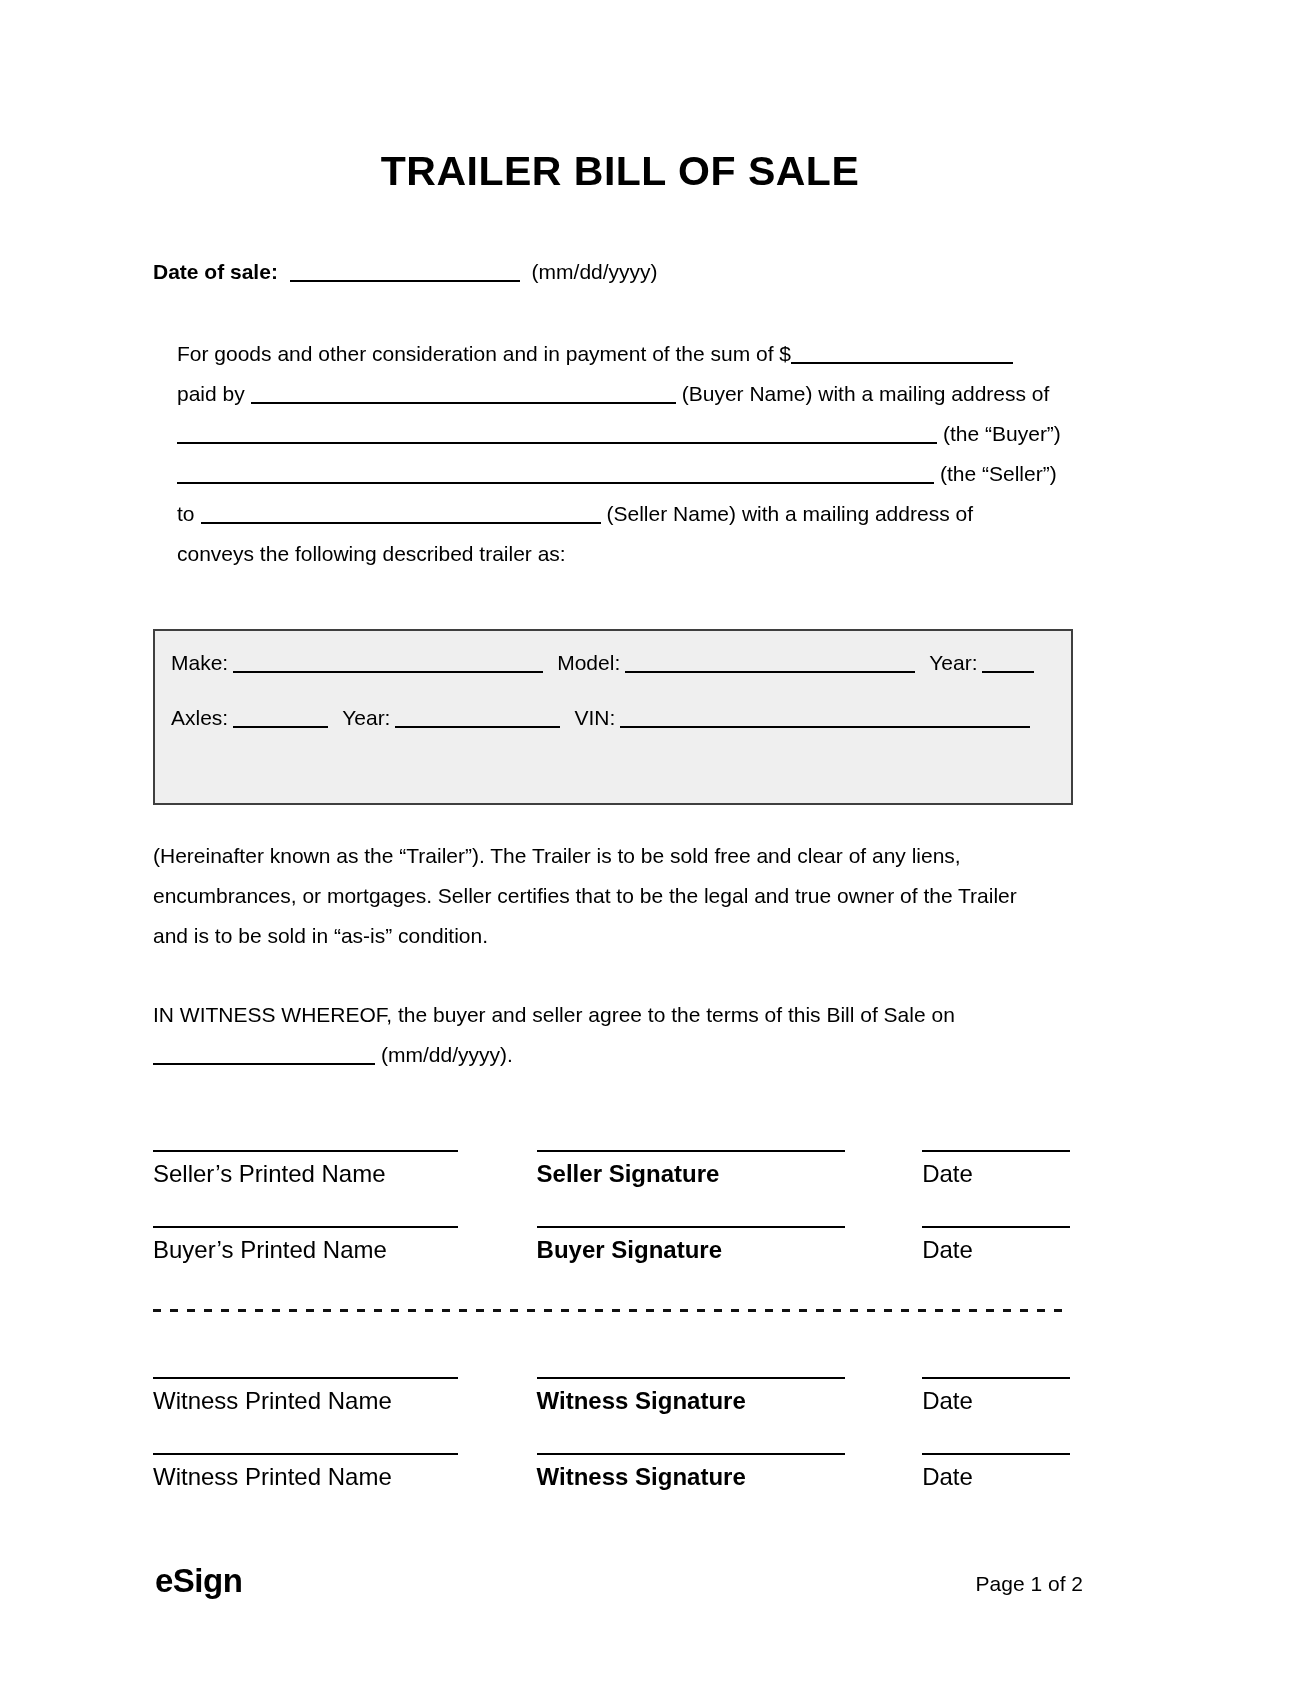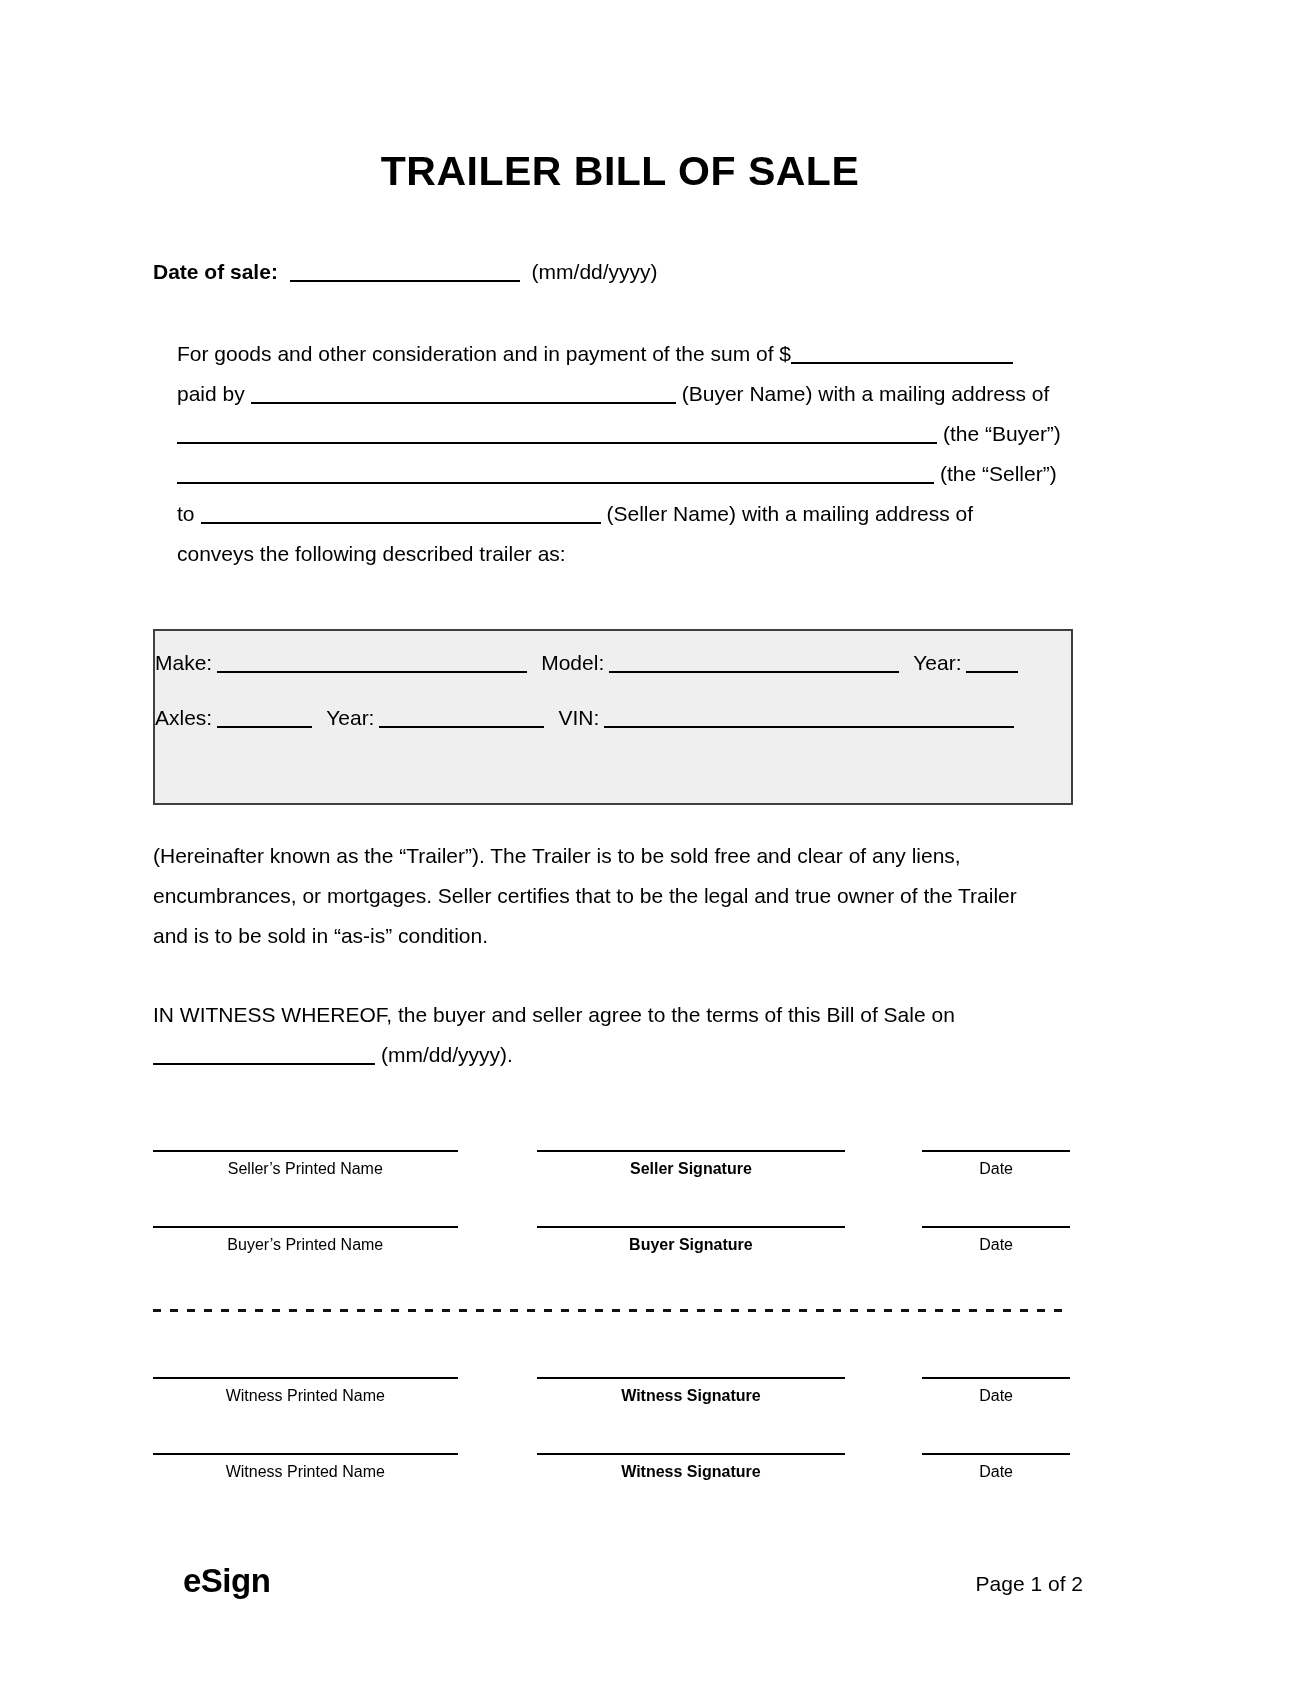--- a/index.html
+++ b/index.html
@@ -56,21 +56,21 @@
   .para1 .line { white-space: nowrap; height: 40px; }
 
   .detail-box {
     position: absolute;
     top: 629px;
     left: 153px;
     width: 920px;
     height: 176px;
     background: #efefef;
     border: 2px solid #3f3f3f;
-    padding: 4px 0;
+    padding: 4px 16px;
     font-size: 21px;
   }
   .detail-box .drow { white-space: nowrap; line-height: 55px; height: 55px; }
   .detail-box .blank { margin: 0 14px 0 5px; }
   .detail-box .blank:last-child { margin-right: 0; }
 
   .para2 {
     position: absolute;
     top: 836px;
     left: 153px;
@@ -87,21 +87,21 @@
   .sig-row {
     position: absolute;
     left: 153px;
     width: 917px;
     display: flex;
   }
   .sig-col { width: 305px; }
   .sig-col.c2 { width: 309px; margin-left: 79px; }
   .sig-col.c3 { width: 148px; margin-left: 77px; }
   .sig-line { border-top: 2px solid #000; height: 0; }
-  .sig-label { font-size: 16px; padding-top: 8px; text-align: center; }
+  .sig-label { font-size: 24px; padding-top: 8px; }
   .sig-label.bold { font-weight: 700; }
 
   .row-1 { top: 1150px; }
   .row-2 { top: 1226px; }
   .row-3 { top: 1377px; }
   .row-4 { top: 1453px; }
 
   .dashed-sep {
     position: absolute;
     top: 1309px;
@@ -111,21 +111,20 @@
     background: repeating-linear-gradient(90deg, #111 0 8px, transparent 8px 17px);
   }
 
   .footer-brand {
     position: absolute;
     top: 1562px;
     left: 155px;
     font-size: 33px;
     font-weight: 700;
     letter-spacing: -0.5px;
-    margin-left: 28px;
   }
   .footer-page {
     position: absolute;
     top: 1572px;
     left: 166px;
     width: 917px;
     text-align: right;
     font-size: 21px;
   }
 </style>

